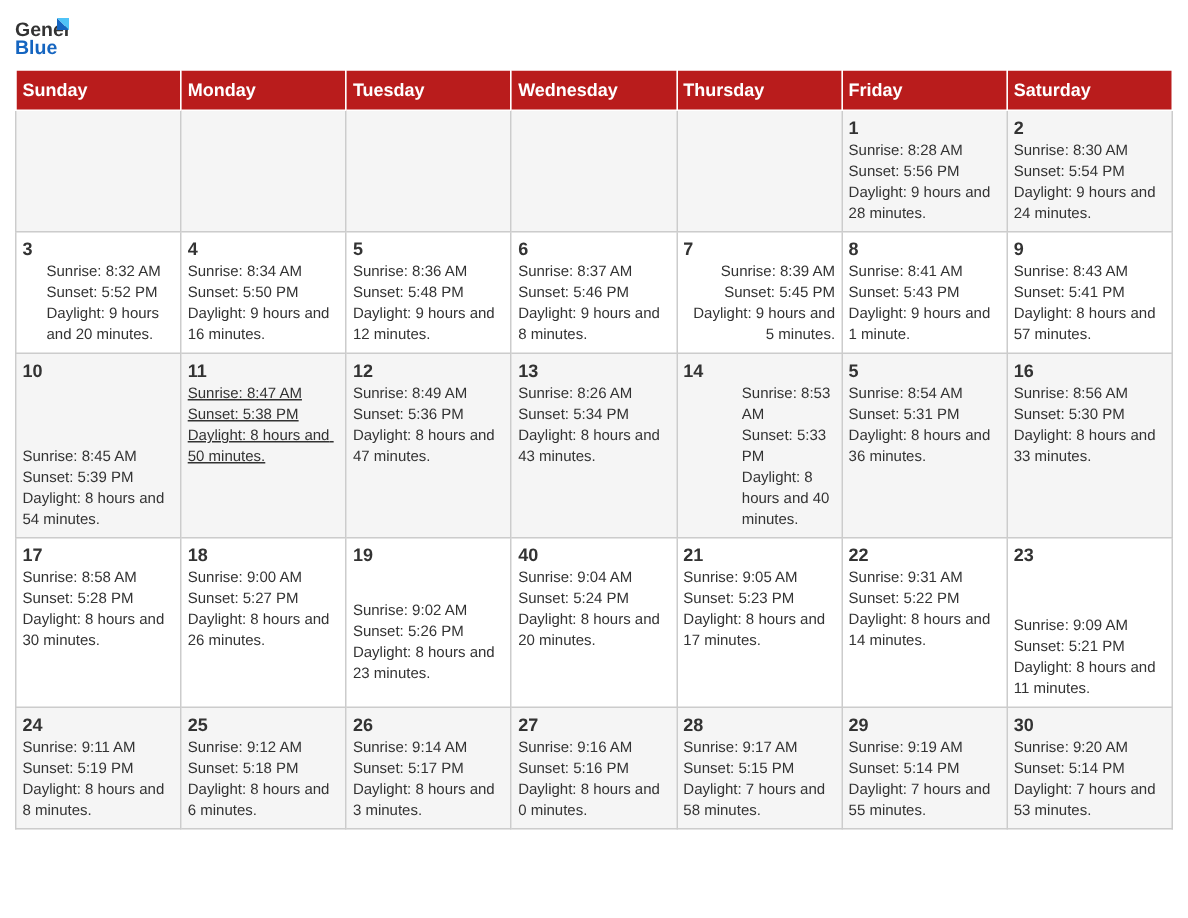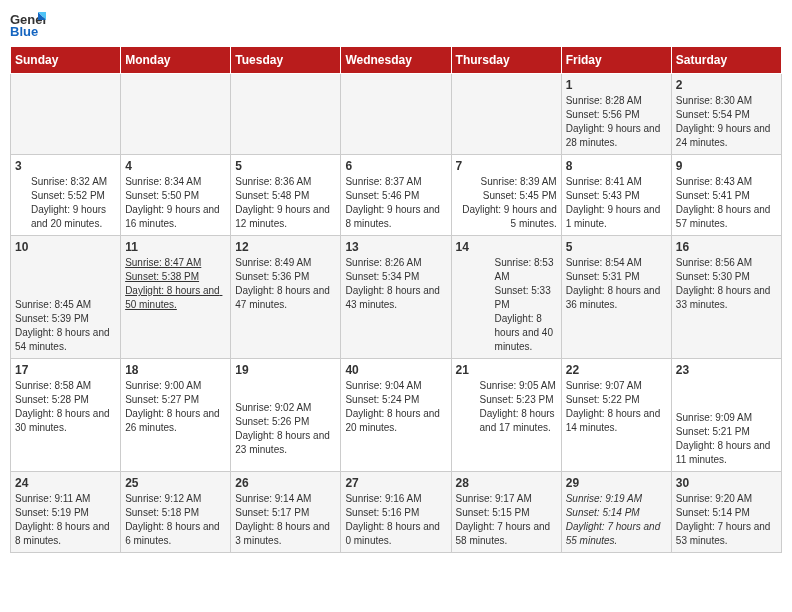--- a/index.html
+++ b/index.html
@@ -235,27 +235,27 @@
 Daylight: 8 hours and 23 minutes.</div>
         </td>
         <td>
           <span class="day-number">40</span>
           <div class="day-info" style="white-space: pre-wrap;">Sunrise: 9:04 AM
 Sunset: 5:24 PM
 Daylight: 8 hours and 20 minutes.</div>
         </td>
         <td>
           <span class="day-number">21</span>
-          <div class="day-info" style="white-space: pre-wrap; margin-left: 24px;">Sunrise: 9:05 AM
+          <div class="day-info" style="white-space: pre-wrap;">Sunrise: 9:05 AM
 Sunset: 5:23 PM
 Daylight: 8 hours and 17 minutes.</div>
         </td>
         <td>
           <span class="day-number">22</span>
-          <div class="day-info" style="white-space: pre-wrap;">Sunrise: 9:07 AM
+          <div class="day-info" style="white-space: pre-wrap;">Sunrise: 9:31 AM
 Sunset: 5:22 PM
 Daylight: 8 hours and 14 minutes.</div>
         </td>
         <td>
           <span class="day-number">23</span>
           <div class="day-info" style="white-space: pre-wrap; margin-top: 34px;">Sunrise: 9:09 AM
 Sunset: 5:21 PM
 Daylight: 8 hours and 11 minutes.</div>
         </td>
       </tr>
@@ -285,21 +285,21 @@
 Daylight: 8 hours and 0 minutes.</div>
         </td>
         <td>
           <span class="day-number">28</span>
           <div class="day-info" style="white-space: pre-wrap;">Sunrise: 9:17 AM
 Sunset: 5:15 PM
 Daylight: 7 hours and 58 minutes.</div>
         </td>
         <td>
           <span class="day-number">29</span>
-          <div class="day-info" style="white-space: pre-wrap; font-style: italic;">Sunrise: 9:19 AM
+          <div class="day-info" style="white-space: pre-wrap;">Sunrise: 9:19 AM
 Sunset: 5:14 PM
 Daylight: 7 hours and 55 minutes.</div>
         </td>
         <td>
           <span class="day-number">30</span>
           <div class="day-info" style="white-space: pre-wrap;">Sunrise: 9:20 AM
 Sunset: 5:14 PM
 Daylight: 7 hours and 53 minutes.</div>
         </td>
       </tr>

